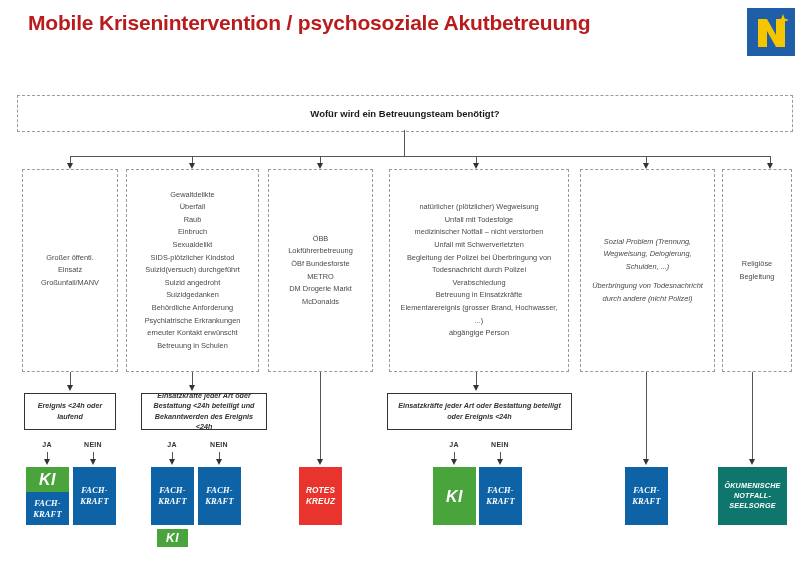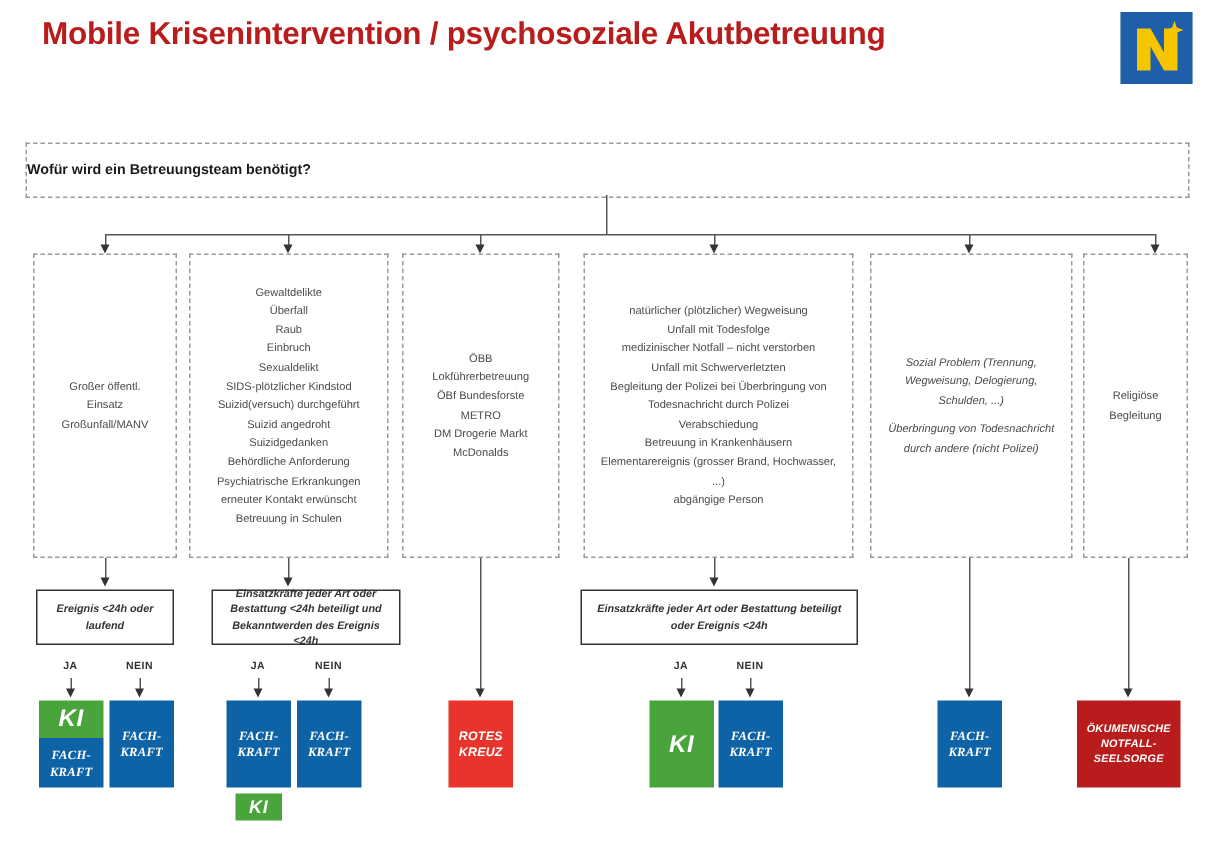--- a/index.html
+++ b/index.html
@@ -21,21 +21,21 @@
   .logo{
     position:absolute;left:747px;top:8px;width:48px;height:48px;
     background:#1f5fa9;overflow:hidden;
   }
   .logo svg{display:block;}
 
   
   .question-box{
     position:absolute;left:17px;top:95px;width:774px;height:35px;
     border:1px dashed #9a9a9a;
-    display:flex;align-items:center;
+    display:flex;align-items:center;justify-content:center;
     font-size:9.5px;font-weight:bold;color:#1a1a1a;
   }
 
   
   .vline{position:absolute;background:#555;width:1px;}
   .hline{position:absolute;background:#555;height:1px;}
   .arrow-head{
     position:absolute;width:0;height:0;
     border-left:3.5px solid transparent;border-right:3.5px solid transparent;
     border-top:6px solid #333;
@@ -160,21 +160,21 @@
   </div>
 
   <div class="cat" style="left:389px;top:169px;width:180px;height:203px;">
     <ul>
       <li>natürlicher (plötzlicher) Wegweisung</li>
       <li>Unfall mit Todesfolge</li>
       <li>medizinischer Notfall – nicht verstorben</li>
       <li>Unfall mit Schwerverletzten</li>
       <li>Begleitung der Polizei bei Überbringung von Todesnachricht durch Polizei</li>
       <li>Verabschiedung</li>
-      <li>Betreuung in Krankenhäusern</li>
+      <li>Betreuung in Einsatzkräfte</li>
       <li>Elementarereignis (grosser Brand, Hochwasser, ...)</li>
       <li>abgängige Person</li>
     </ul>
   </div>
 
   <div class="cat" style="left:580px;top:169px;width:135px;height:203px;font-style:italic;">
     <ul>
       <li style="margin-bottom:7px;">Sozial Problem (Trennung, Wegweisung, Delogierung, Schulden, ...)</li>
       <li>Überbringung von Todesnachricht durch andere (nicht Polizei)</li>
     </ul>
@@ -246,15 +246,15 @@
   <div class="chip ki" style="left:157px;top:529px;width:31px;height:18px;background:#4aa43c;font-size:12px;">KI</div>
   <div class="chip fk" style="left:198px;top:467px;width:43px;height:58px;background:#0d63a5;">FACH-KRAFT</div>
 
   <div class="chip small" style="left:299px;top:467px;width:43px;height:58px;background:#e8342c;">ROTES KREUZ</div>
 
   <div class="chip ki" style="left:433px;top:467px;width:43px;height:58px;background:#4aa43c;">KI</div>
   <div class="chip fk" style="left:479px;top:467px;width:43px;height:58px;background:#0d63a5;">FACH-KRAFT</div>
 
   <div class="chip fk" style="left:625px;top:467px;width:43px;height:58px;background:#0d63a5;">FACH-KRAFT</div>
 
-  <div class="chip oek" style="left:718px;top:467px;width:69px;height:58px;background:#b91c1c;">ÖKUMENISCHE NOTFALL-SEELSORGE</div>
+  <div class="chip oek" style="left:718px;top:467px;width:69px;height:58px;background:#0f766e;">ÖKUMENISCHE NOTFALL-SEELSORGE</div>
 
 </div>
 
 </body></html>

